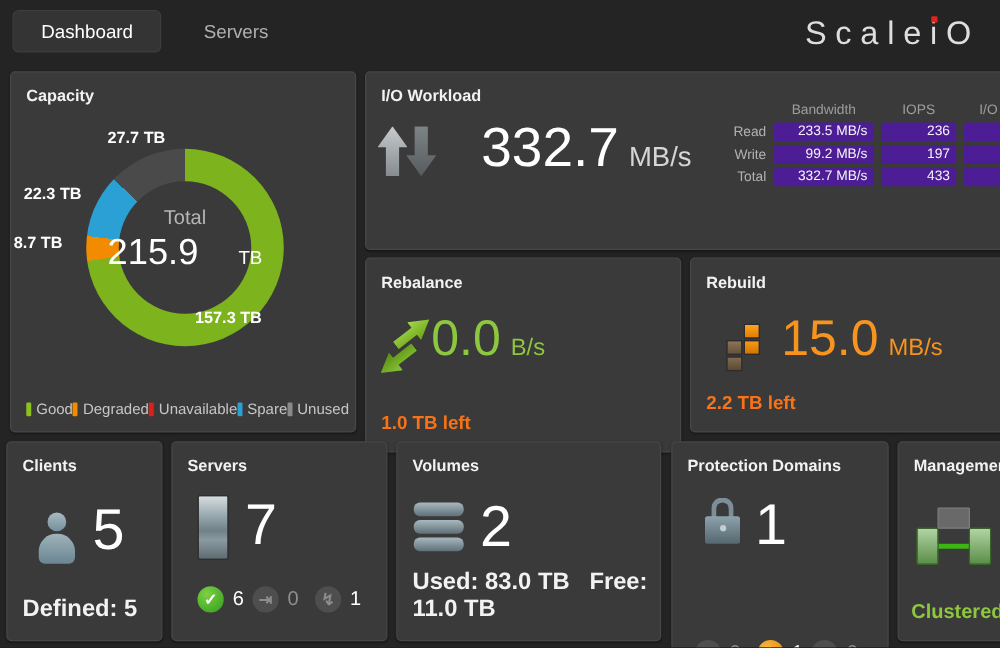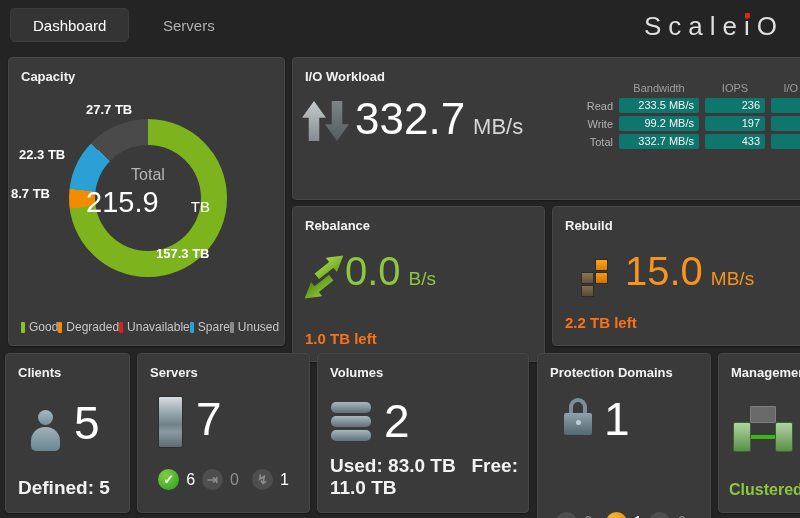--- a/index.html
+++ b/index.html
@@ -61,35 +61,35 @@
   .legend { position:absolute; left:12px; right:10px; bottom:11px; display:flex; justify-content:space-between; }
   .legend-item { display:flex; align-items:center; gap:4px; font-size:12px; color:#c6c6c6; }
   .legend-mark { width:4px; height:11px; border-radius:1px; }
   
   .updown { position:absolute; left:8px; top:42px; width:52px; height:42px; }
   .arr { position:absolute; width:24px; height:40px;
          clip-path:polygon(50% 0,100% 42%,72% 42%,72% 100%,28% 100%,28% 42%,0 42%); }
   .arr-up   { left:1px;  top:1px; background:linear-gradient(180deg,#c6cbcd,#858b8e); }
   .arr-down { left:24px; top:1px; background:linear-gradient(0deg,#7e8486,#565c5e); transform:scaleY(-1); }
   .io-big { position:absolute; left:62px; top:36px; display:flex; align-items:baseline; gap:8px; }
-  .io-big .v { font-size:44px; color:#ffffff; }
+  .io-big .v { font-size:44px; color:#ffffff;margin-left:30px; }
   .io-big .u { font-size:22px; color:#d6d6d6; }
   .iops-line { position:absolute; left:12px; top:158px; display:flex; align-items:center; gap:8px; }
   .iops-icon { width:15px; height:15px; border-radius:3px; color:#e0e0e0;
                background:linear-gradient(180deg,#6e7375,#45494b);
                font-size:9px; display:flex; align-items:center; justify-content:center; }
   .iops-text { font-size:16px; color:#f2f2f2; }
   .io-table {
     position:absolute; left:280px; top:22px;
     display:grid; grid-template-columns:40px 80px 60px 64px;
     grid-auto-rows:15px; column-gap:6px; row-gap:3px; font-size:11px; align-items:center;
   }
   .io-th { color:#9e9e9e; text-align:center; }
   .io-rl { color:#b2b2b2; text-align:right; }
-  .io-cell { background:#0f766e; border-radius:2px; color:#f5f5f5; text-align:right;
+  .io-cell { background:#4c1d95; border-radius:2px; color:#f5f5f5; text-align:right;
              padding:1px 5px; height:15px; line-height:13px; }
   
   .big-line { position:absolute; display:flex; align-items:baseline; gap:8px; }
   .big-line .v { font-size:40px; }
   .big-line .u { font-size:19px; }
   .remaining { position:absolute; left:12px; bottom:14px; font-size:15px; font-weight:bold; color:#f97316; }
   .reb-arrows { position:absolute; left:8px; top:48px; width:46px; height:44px; }
   .reb-arr { position:absolute; width:34px; height:18px;
              clip-path:polygon(0 30%,55% 30%,55% 0,100% 50%,55% 100%,55% 70%,0 70%); }
   .reb-arr.a1 { right:0; top:2px;  background:linear-gradient(180deg,#a4d74e,#6ca614); transform:rotate(-38deg); }

